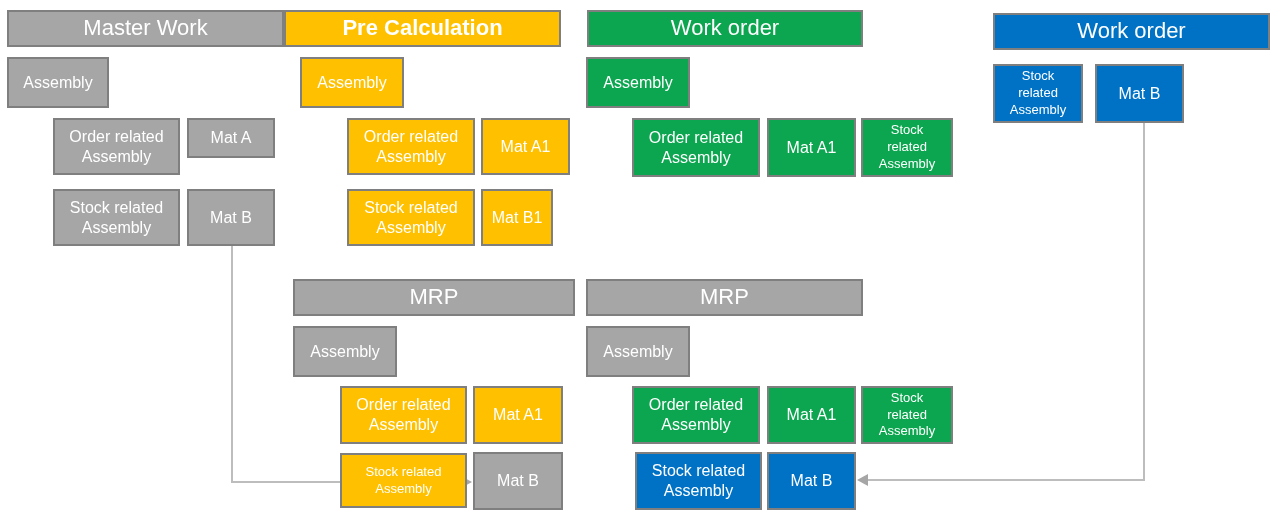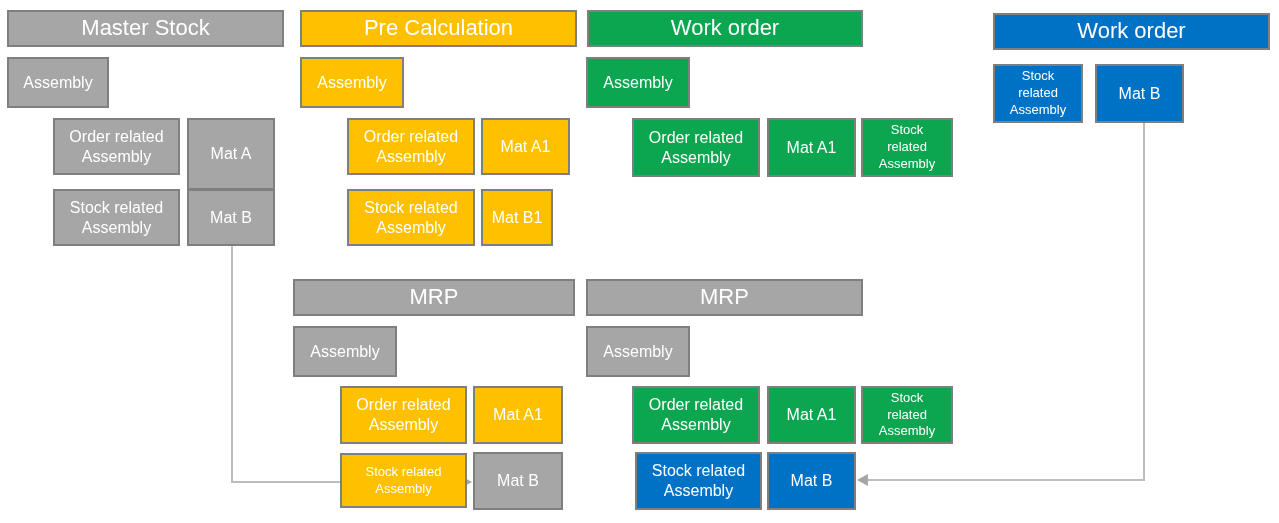--- a/index.html
+++ b/index.html
@@ -56,28 +56,28 @@
 <div class="canvas">
 
   <div class="line" style="left:231px; top:246px; width:2px; height:237px;"></div>
   <div class="line" style="left:231px; top:481px; width:234px; height:2px;"></div>
   <div class="arrow-right" style="left:461px; top:476px;"></div>
 
   <div class="line" style="left:1143px; top:123px; width:2px; height:358px;"></div>
   <div class="line" style="left:864px; top:479px; width:281px; height:2px;"></div>
   <div class="arrow-left" style="left:857px; top:474px;"></div>
 
-  <div class="box gray header" style="left:7px; top:10px; width:277px; height:37px;">Master Stock</div>
+  <div class="box gray header" style="left:7px; top:10px; width:277px; height:37px;">Master Work</div>
   <div class="box gray" style="left:7px; top:57px; width:102px; height:51px;">Assembly</div>
   <div class="box gray" style="left:53px; top:118px; width:127px; height:57px;">Order related Assembly</div>
-  <div class="box gray" style="left:187px; top:118px; width:88px; height:72px;">Mat A</div>
+  <div class="box gray" style="left:187px; top:118px; width:88px; height:40px;">Mat A</div>
   <div class="box gray" style="left:53px; top:189px; width:127px; height:57px;">Stock related Assembly</div>
   <div class="box gray" style="left:187px; top:189px; width:88px; height:57px;">Mat B</div>
 
-  <div class="box yellow header" style="left:300px; top:10px; width:277px; height:37px;">Pre Calculation</div>
+  <div class="box yellow header" style="left:284px; top:10px; width:277px; height:37px;font-weight:bold;">Pre Calculation</div>
   <div class="box yellow" style="left:300px; top:57px; width:104px; height:51px;">Assembly</div>
   <div class="box yellow" style="left:347px; top:118px; width:128px; height:57px;">Order related Assembly</div>
   <div class="box yellow" style="left:481px; top:118px; width:89px; height:57px;">Mat A1</div>
   <div class="box yellow" style="left:347px; top:189px; width:128px; height:57px;">Stock related Assembly</div>
   <div class="box yellow" style="left:481px; top:189px; width:72px; height:57px;">Mat B1</div>
 
   <div class="box green header" style="left:587px; top:10px; width:276px; height:37px;">Work order</div>
   <div class="box green" style="left:586px; top:57px; width:104px; height:51px;">Assembly</div>
   <div class="box green" style="left:632px; top:118px; width:128px; height:59px;">Order related Assembly</div>
   <div class="box green" style="left:767px; top:118px; width:89px; height:59px;">Mat A1</div>

